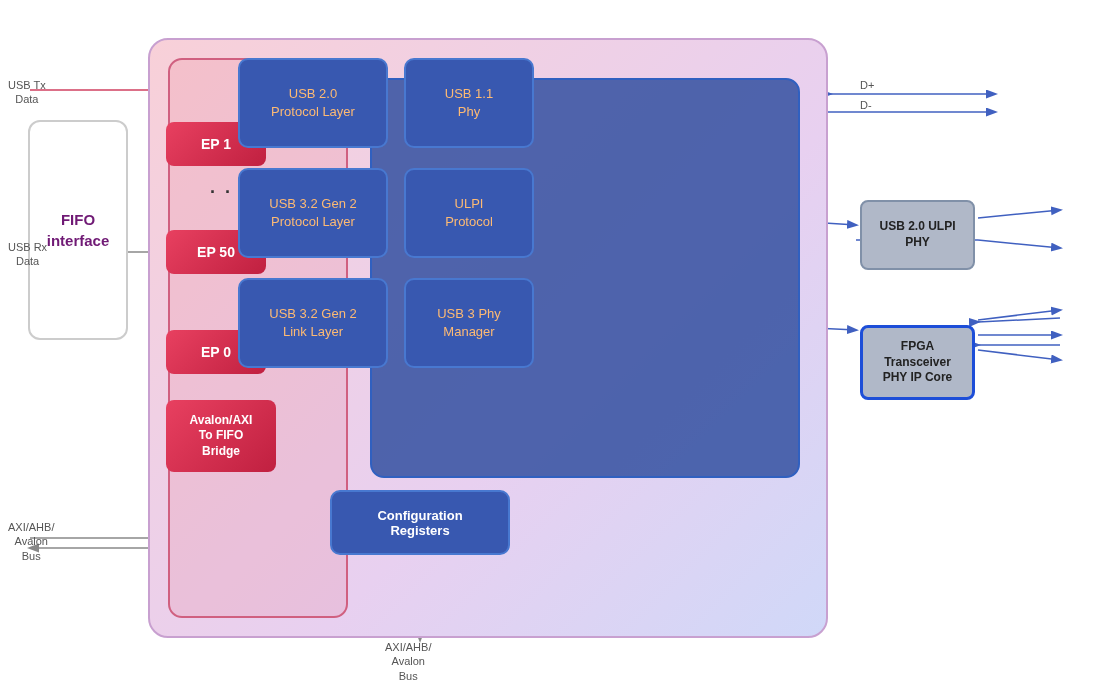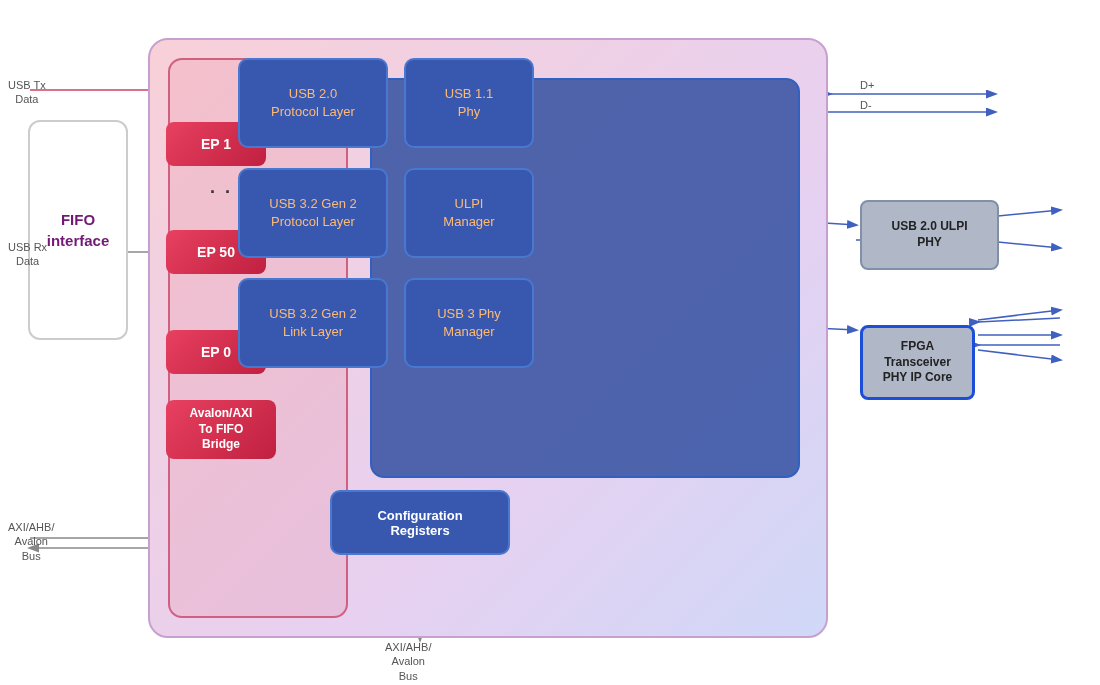--- a/index.html
+++ b/index.html
@@ -90,21 +90,21 @@
       font-weight: bold;
       letter-spacing: 2px;
     }
 
     
     .bridge-box {
       position: absolute;
       left: 166px;
       top: 400px;
       width: 110px;
-      height: 59px;
+      height: 72px;
       background: linear-gradient(135deg, #e84060, #c02040);
       border-radius: 8px;
       color: white;
       font-size: 12px;
       font-weight: bold;
       display: flex;
       align-items: center;
       justify-content: center;
       text-align: center;
       line-height: 1.3;
@@ -180,21 +180,21 @@
       align-items: center;
       justify-content: center;
       text-align: center;
     }
 
     
     .ulpi-phy-box {
       position: absolute;
       left: 860px;
       top: 200px;
-      width: 139px;
+      width: 115px;
       height: 70px;
       background: #b0b8c8;
       border: 2px solid #8090a8;
       border-radius: 8px;
       color: #222;
       font-size: 12px;
       font-weight: bold;
       display: flex;
       align-items: center;
       justify-content: center;
@@ -360,21 +360,21 @@
 Phy</span>
   </div>
 
   <div class="blue-box usb32-proto">
     <span style="white-space:pre-line;">USB 3.2 Gen 2
 Protocol Layer</span>
   </div>
 
   <div class="blue-box ulpi-mgr">
     <span style="white-space:pre-line;">ULPI
-Manager</span>
+Protocol</span>
   </div>
 
   <div class="blue-box usb32-link">
     <span style="white-space:pre-line;">USB 3.2 Gen 2
 Link Layer</span>
   </div>
 
   <div class="blue-box usb3-phy">
     <span style="white-space:pre-line;">USB 3 Phy
 Manager</span>

